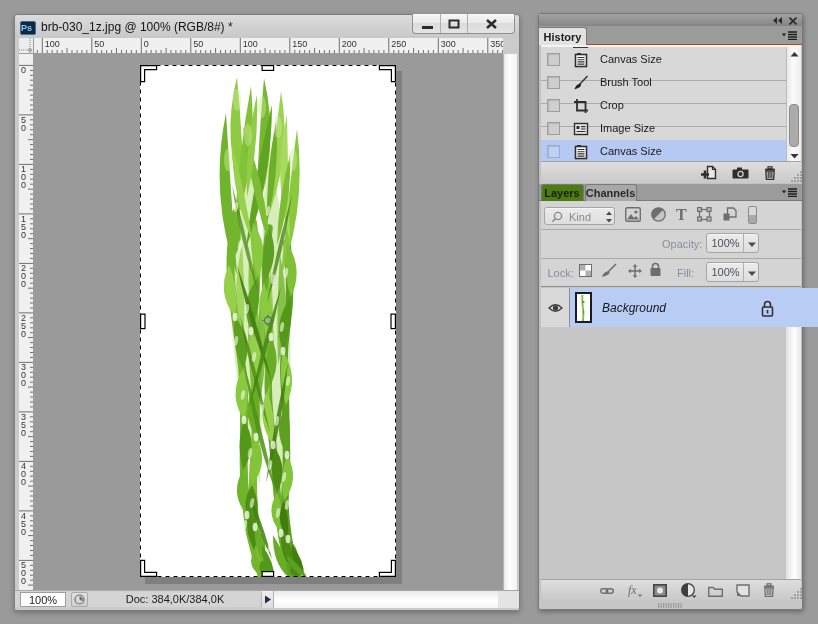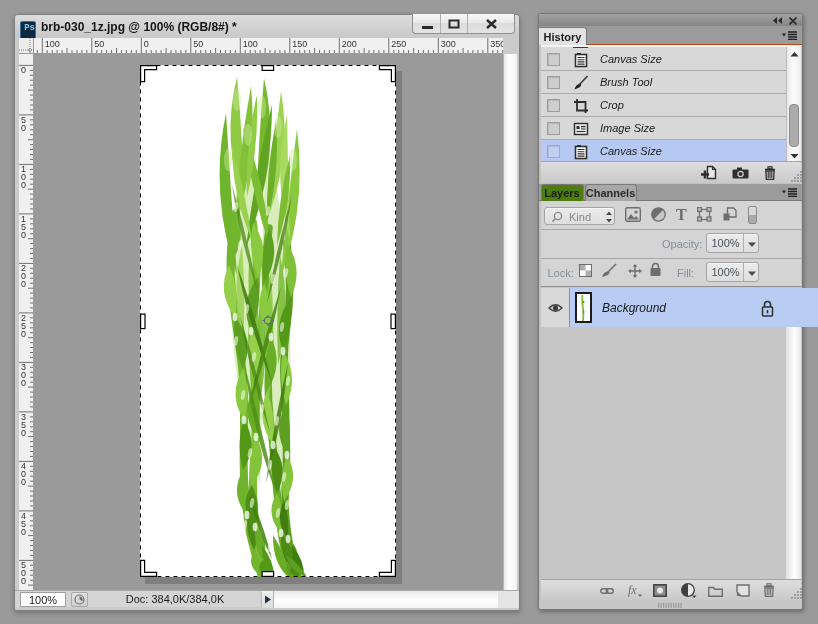--- a/index.html
+++ b/index.html
@@ -7,24 +7,24 @@
   *{box-sizing:border-box;}
   svg{display:block;}
   .abs{position:absolute;}
   #page{position:relative;width:818px;height:624px;background:#9a9a9a;}
   
   #win{left:14px;top:14px;width:506px;height:597px;background:#cbcbcb;
     border:1px solid #7e7e7e;border-radius:4px 4px 2px 2px;
     box-shadow:0 2px 5px rgba(0,0,0,.25);}
   #titlebar{left:0px;top:0px;width:504px;height:23px;
     background:linear-gradient(#dcdcdc,#c8c8c8);border-radius:3px 3px 0 0;}
-  #psicon{left:5px;top:6px;width:16px;height:31px;background:#0d2a45;
+  #psicon{left:5px;top:6px;width:16px;height:14px;background:#0d2a45;
     border:1px solid #3f6e9e;border-radius:2px;color:#8fc5ef;font-weight:bold;
-    font-size:9px;text-align:right;line-height:12px;font-family:Liberation Mono, monospace;}
-  #wtitle{left:26px;top:5px;font-size:12px;font-weight:bold;color:#141414;
+    font-size:9px;text-align:left;line-height:12px;}
+  #wtitle{left:26px;top:5px;font-size:12px;font-weight:normal;color:#141414;
     white-space:nowrap;}
   #winbtns{left:397px;top:-1px;width:103px;height:20px;
     background:linear-gradient(#f7f7f7,#e9e9e9 45%,#dcdcdc 50%,#e4e4e4);
     border:1px solid #8f8f8f;border-top:none;border-radius:0 0 4px 4px;display:flex;}
   .wbtn{height:100%;position:relative;}
   #btnmin{width:28px;border-right:1px solid #aeaeae;}
   #btnmax{width:27px;border-right:1px solid #aeaeae;}
   #btncls{width:47px;}
   
   #rcorner{left:4px;top:23px;width:15px;height:16px;background:#ececec;
@@ -60,21 +60,21 @@
   #dockhead{left:0;top:0;width:263px;height:12px;background:linear-gradient(#a3a3a3,#858585);
     border-radius:2px 2px 0 0;}
   #htabbar{left:0;top:12px;width:263px;height:18.5px;background:#9b9b9b;
     border-bottom:1px solid #c2410c;}
   .tab{position:absolute;font-size:11px;font-weight:bold;color:#1b1b1b;
     text-align:center;border:1px solid #7a7a7a;border-bottom:none;
     border-radius:3px 3px 0 0;}
   #histtab{left:0px;top:0.5px;width:48px;height:18px;line-height:18px;background:#e2e2e2;border-left:none;border-radius:0 3px 0 0;}
   #hlist{left:2px;top:30.5px;width:260px;height:116.9px;background:#d8d8d8;
     border-top:2px solid #f5f5f5;font-size:11px;color:#191919;}
-  .hrow{position:absolute;left:0;width:245px;height:23px;border-bottom:1px solid #ababab;font-style:italic;}
+  .hrow{position:absolute;left:0;width:245px;height:33px;border-bottom:1px solid #ababab;}
   .hrow.sel{background:#b6c9f3;border-bottom:1px solid #9db4e8;}
   .hchk{position:absolute;left:5.5px;top:5px;width:13px;height:13px;background:#cecece;
     border:1px solid #9e9e9e;box-shadow:inset 1px 1px 1px rgba(0,0,0,.12);}
   .sel .hchk{background:#c0d0f0;border:1px solid #9aaad2;}
   .hico{position:absolute;left:32px;top:4px;}
   .htxt{position:absolute;left:59px;top:5px;}
   #hscrollbar{left:245px;top:0px;width:15px;height:116.9px;
     background:linear-gradient(90deg,#e9e9e9,#fbfbfb 45%,#ededed);border-left:1px solid #bcbcbc;}
   #hthumb{left:2px;top:57px;width:10px;height:43px;background:#ababab;
     border:1px solid #8b8b8b;border-radius:4px;}

